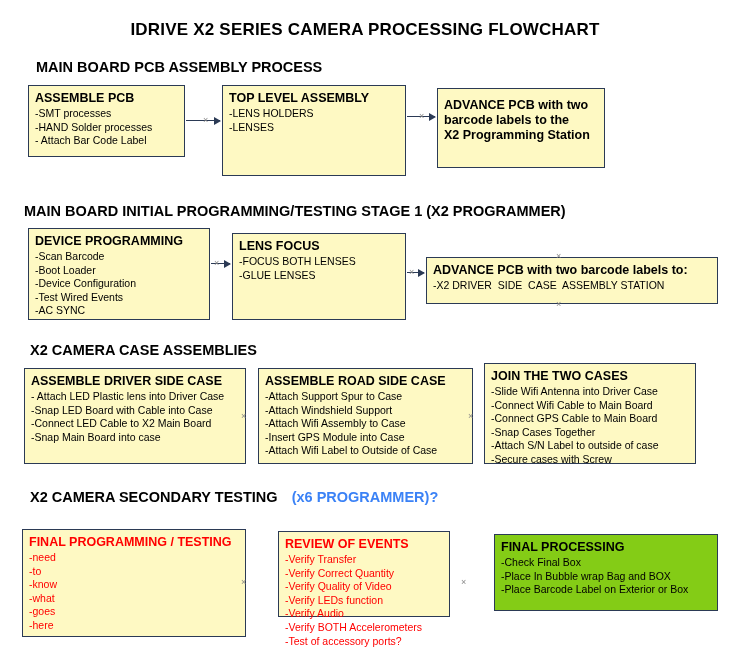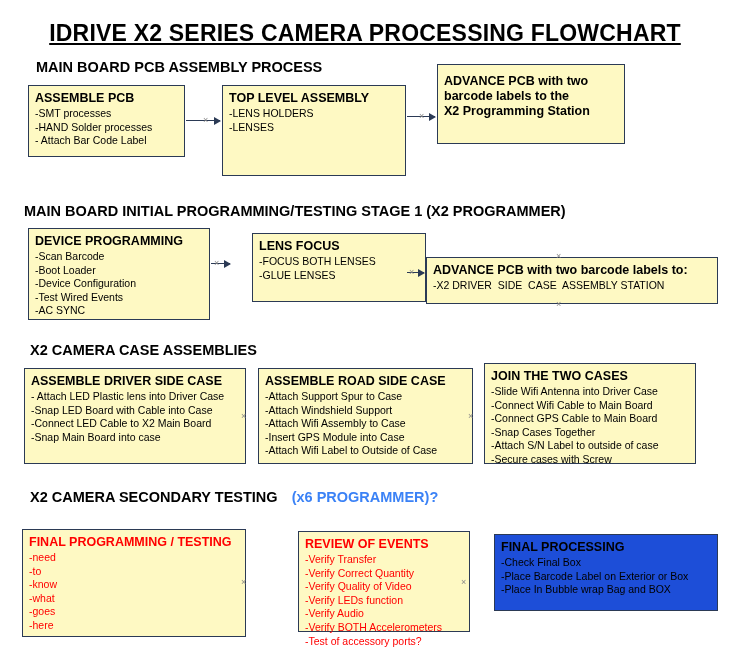--- a/index.html
+++ b/index.html
@@ -11,41 +11,40 @@
     position:relative;
     overflow:hidden;
   }
   .canvas{position:absolute;left:0;top:0;width:747px;height:662px;}
 
   .title{
     position:absolute;
     left:0;width:730px;
     top:20px;
     text-align:center;
-    font-size:23px;
+    font-size:17px;
     font-weight:bold;
     letter-spacing:0.2px;
-    text-decoration:underline;
   }
 
   .section-head{
     position:absolute;
     font-size:14.5px;
     font-weight:bold;
   }
   .section-head .red{color:#3b82f6;}
 
   .box{
     position:absolute;
     background:#fef9c3;
     border:1px solid #2b3a55;
     box-sizing:border-box;
     padding:5px 6px 4px 6px;
   }
-  .box.white{background:#1d4ed8;}
+  .box.white{background:#84cc16;}
   .box .hdr{
     font-size:12.5px;
     font-weight:bold;
     line-height:15px;
     margin-bottom:1px;
     white-space:pre-line;
   }
   .box .hdr.red{color:#ff0000;}
   .box ul{margin:0;padding:0;list-style:none;}
   .box li{
@@ -93,21 +92,21 @@
   </div>
 
   <div class="box" style="left:222px;top:85px;width:184px;height:91px;">
     <div class="hdr">TOP LEVEL ASSEMBLY</div>
     <ul>
       <li>-LENS HOLDERS</li>
       <li>-LENSES</li>
     </ul>
   </div>
 
-  <div class="box" style="left:437px;top:64px;width:188px;height:80px;">
+  <div class="box" style="left:437px;top:88px;width:168px;height:80px;">
     <div class="hdr" style="margin-top:4px;">ADVANCE PCB with two
 barcode labels to the
 X2 Programming Station</div>
   </div>
 
   <div class="arrow" style="left:186px;top:120px;width:34px;"></div>
   <div class="arrow" style="left:407px;top:116px;width:28px;"></div>
 
   <span class="hx" style="left:203px;top:116px;">×</span>
   <span class="hx" style="left:419px;top:112px;">×</span>
@@ -118,21 +117,21 @@
     <div class="hdr">DEVICE PROGRAMMING</div>
     <ul>
       <li>-Scan Barcode</li>
       <li>-Boot Loader</li>
       <li>-Device Configuration</li>
       <li>-Test Wired Events</li>
       <li>-AC SYNC</li>
     </ul>
   </div>
 
-  <div class="box" style="left:232px;top:233px;width:174px;height:69px;margin-left:20px;">
+  <div class="box" style="left:232px;top:233px;width:174px;height:87px;">
     <div class="hdr">LENS FOCUS</div>
     <ul>
       <li>-FOCUS BOTH LENSES</li>
       <li>-GLUE LENSES</li>
     </ul>
   </div>
 
   <div class="box" style="left:426px;top:257px;width:292px;height:47px;">
     <div class="hdr">ADVANCE PCB with two barcode labels to:</div>
     <ul>
@@ -196,38 +195,38 @@
     <ul>
       <li class="red">-need</li>
       <li class="red">-to</li>
       <li class="red">-know</li>
       <li class="red">-what</li>
       <li class="red">-goes</li>
       <li class="red">-here</li>
     </ul>
   </div>
 
-  <div class="box" style="left:298px;top:531px;width:172px;height:101px;">
+  <div class="box" style="left:278px;top:531px;width:172px;height:86px;">
     <div class="hdr red">REVIEW OF EVENTS</div>
     <ul>
       <li class="red">-Verify Transfer</li>
       <li class="red">-Verify Correct Quantity</li>
       <li class="red">-Verify Quality of Video</li>
       <li class="red">-Verify LEDs function</li>
       <li class="red">-Verify Audio</li>
       <li class="red">-Verify BOTH Accelerometers</li>
       <li class="red">-Test of accessory ports?</li>
     </ul>
   </div>
 
   <div class="box white" style="left:494px;top:534px;width:224px;height:77px;">
     <div class="hdr">FINAL PROCESSING</div>
     <ul>
       <li>-Check Final Box</li>
+      <li>-Place In Bubble wrap Bag and BOX</li>
       <li>-Place Barcode Label on Exterior or Box</li>
-      <li>-Place In Bubble wrap Bag and BOX</li>
     </ul>
   </div>
 
   <span class="hx" style="left:241px;top:578px;">×</span>
   <span class="hx" style="left:461px;top:578px;">×</span>
 
 </div>
 
 </body></html>

